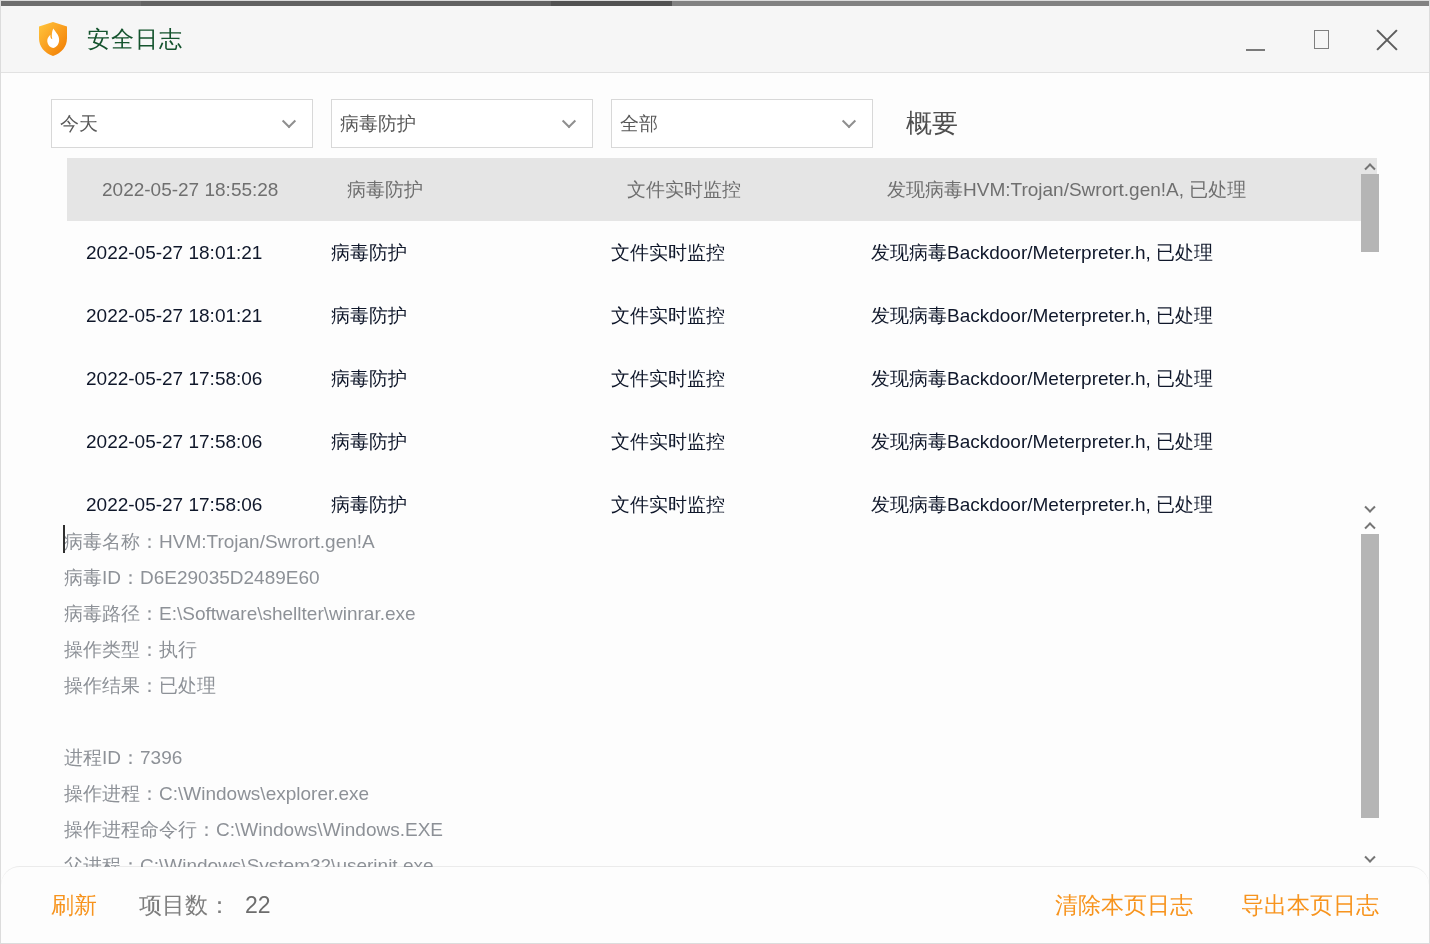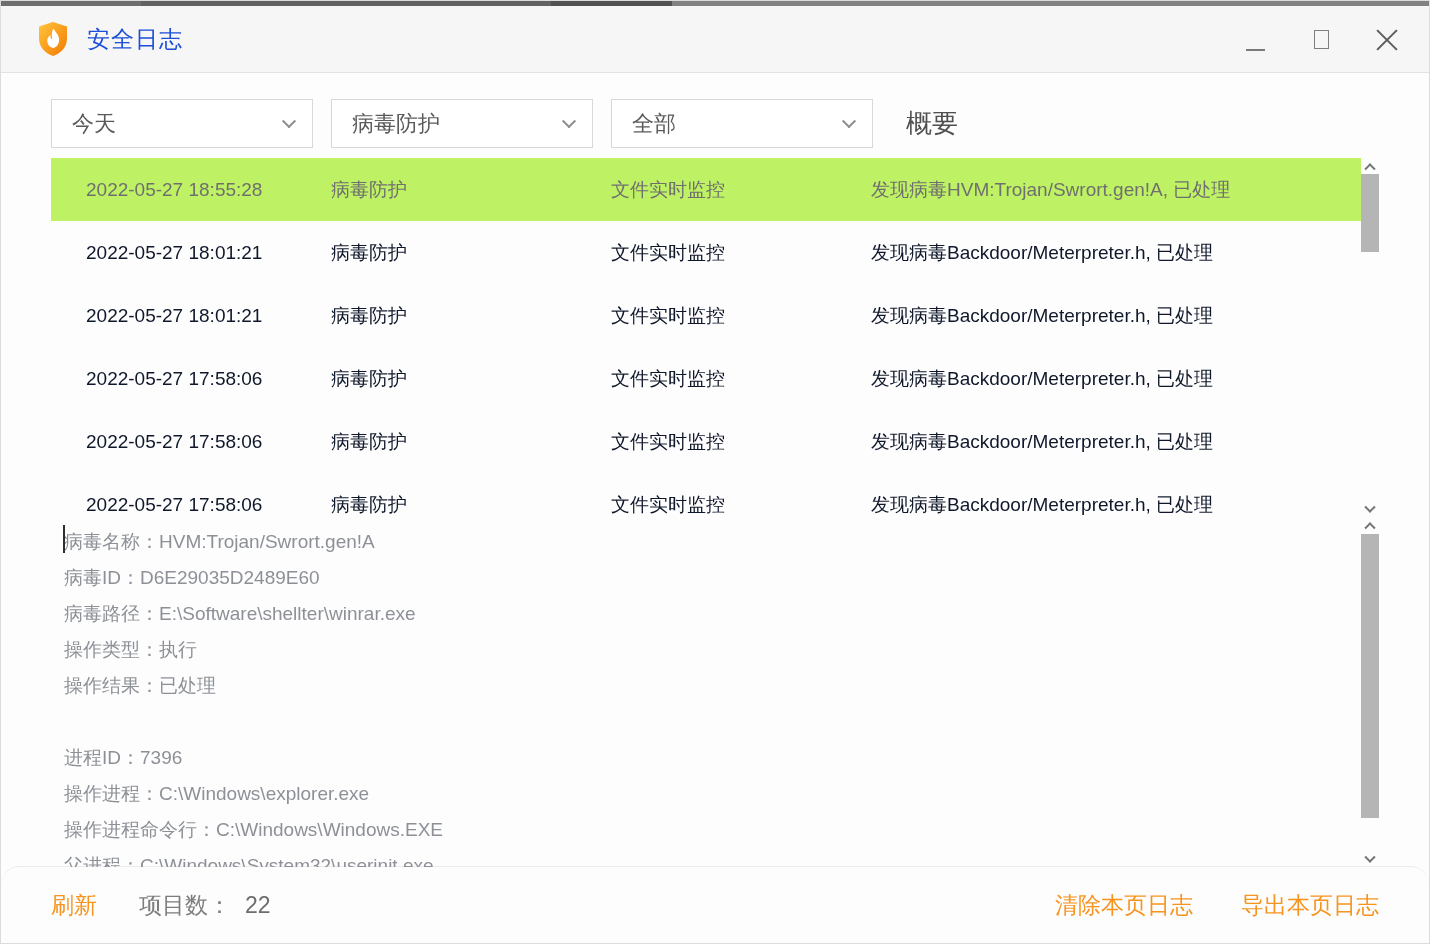--- a/index.html
+++ b/index.html
@@ -11,47 +11,47 @@
   .window { width:1430px; height:944px; border:1px solid #dcdcdc; background:#fdfdfd; position:relative; display:flex; flex-direction:column; }
 
   
   .top-strip { height:5px; width:100%;
     background:linear-gradient(to right,#6e6e6e 0 9.8%,#626262 9.8% 38.5%,#525252 38.5% 47%,#828282 47% 100%); }
 
   
   .titlebar { height:67px; background:#f6f6f6; border-bottom:1px solid #e2e2e2;
     display:flex; align-items:center; padding-left:36px; position:relative; flex:0 0 auto; }
   .app-logo { width:32px; height:36px; display:block; }
-  .title-text { font-size:23px; color:#1d4ed8; margin-left:18px; letter-spacing:1px; }
+  .title-text { font-size:23px; color:#14532d; margin-left:18px; letter-spacing:1px; }
   .win-controls { position:absolute; right:30px; top:0; height:67px; display:flex; align-items:center; gap:42px; }
   .win-btn { width:24px; height:28px; display:flex; align-items:center; justify-content:center; cursor:pointer; }
   .glyph-min { width:19px; height:0; border-bottom:2px solid #7a7a7a; align-self:flex-end; margin-bottom:3px; }
   .glyph-max { width:15px; height:19px; border:1px solid #7f7f7f; }
   .glyph-close { position:relative; width:22px; height:24px; }
   .glyph-close::before,.glyph-close::after { content:""; position:absolute; left:10px; top:-2px; width:2px; height:28px; background:#5c5c5c; }
   .glyph-close::before { transform:rotate(45deg); }
   .glyph-close::after  { transform:rotate(-45deg); }
 
   
   .content { flex:1 1 auto; padding:0 50px; display:flex; flex-direction:column; min-height:0; }
 
   
   .filter-row { padding-top:26px; display:flex; align-items:center; flex:0 0 auto; }
   .select-box { width:262px; height:49px; background:#fff; border:1px solid #d8d8d8;
     display:flex; align-items:center; justify-content:space-between;
-    padding:0 18px 0 20px; margin-right:18px; font-size:22px; color:#5a5a5a; cursor:pointer; }
+    padding:0 18px 0 8px; margin-right:18px; font-size:19px; color:#5a5a5a; cursor:pointer; }
   .chev-down { width:10px; height:10px; border-right:2px solid #8f8f8f; border-bottom:2px solid #8f8f8f;
     transform:rotate(45deg) translate(-2px,-2px); }
   .summary-header { font-size:26px; color:#4f4f4f; margin-left:15px; }
 
   
   .table-viewport { margin-top:10px; height:359px; position:relative; overflow:hidden; flex:0 0 auto; }
   .trow { height:63px; width:calc(100% - 18px); display:flex; align-items:center;
     font-size:19px; color:#0f172a; cursor:pointer; }
-  .trow.selected { background:#bef264; color:#6f6f6f; }
+  .trow.selected { background:#e5e5e5; color:#6f6f6f;margin-left:16px; }
   .c-time { width:280px; padding-left:35px; }
   .c-type { width:280px; }
   .c-monitor { width:260px; }
   .c-summary { flex:1; }
 
   
   .vscroll { position:absolute; right:0; top:0; bottom:0; width:18px; display:flex; flex-direction:column; align-items:center; }
   .scroll-arrow { height:15px; width:18px; display:flex; align-items:center; justify-content:center; flex:0 0 auto; cursor:pointer; }
   .arr { width:8px; height:8px; border-right:2px solid #757575; border-bottom:2px solid #757575; }
   .arr.up { transform:rotate(-135deg) translate(-2px,-2px); }

